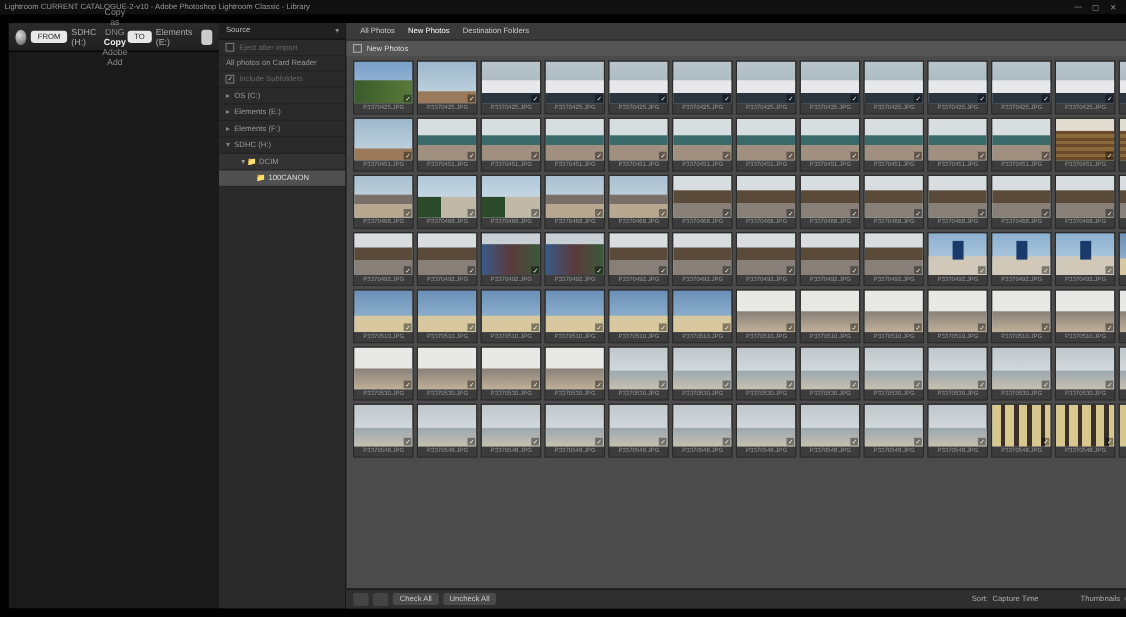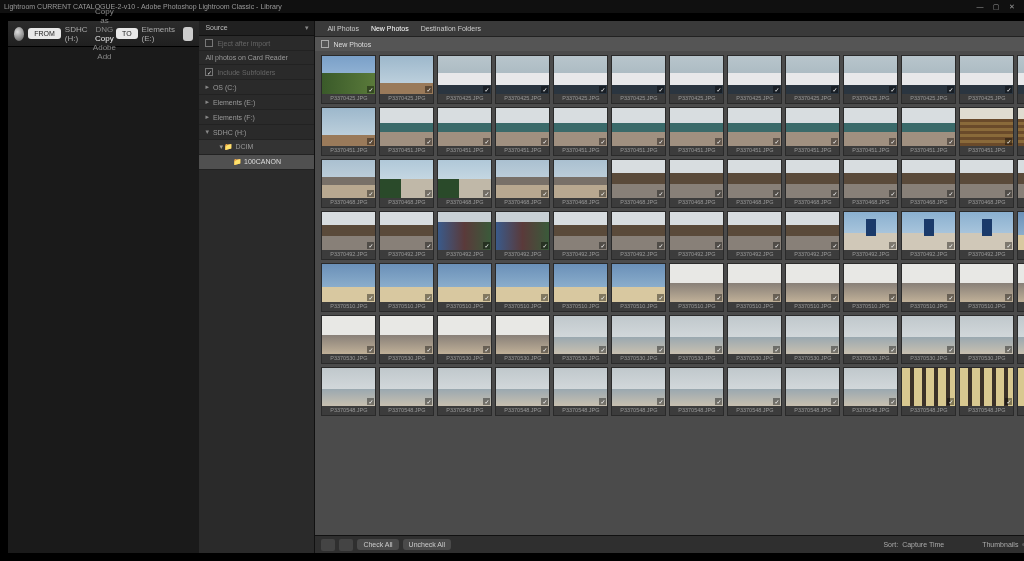--- a/index.html
+++ b/index.html
@@ -9,21 +9,21 @@
 .titlebar .spacer { flex: 1; }
 .titlebar .winbtn { width: 16px; text-align: center; }
 
 .app { position: absolute; top: 13px; left: 0; right: 0; bottom: 0; background: #1a1a1a; display: flex; flex-direction: row; border: 8px solid #000; }
 
 .topbar { height: 26px; background: linear-gradient(#2b2b2b,#202020); display: flex; align-items: center; padding: 0 6px; border-bottom: 1px solid #000; }
 .topbar .lbadge { width: 14px; height: 14px; border-radius: 50%; background: radial-gradient(circle at 35% 35%, #ddd, #555); margin-right: 4px; }
 .topbar .btn { background: #4a4a4a; color: #ddd; padding: 2px 6px; border-radius: 3px; font-size: 7px; margin-right: 4px; }
 .topbar .btn.white { background: #e8e8e8; color: #222; }
 .topbar .center { flex: 1; text-align: center; color: #888; font-size: 8px; }
-.topbar .center b { color: #eee; font-weight: 400; }
+.topbar .center b { color: #eee; font-weight: 700; }
 .topbar .dice { width: 14px; height: 14px; background: #ccc; border-radius: 3px; margin-left: 6px; }
 
 .workspace { flex: 1; display: flex; min-height: 0; }
 
 .panel { background: #2a2a2a; display: flex; flex-direction: column; font-size: 7px; }
 .panel.left { width: 116px; border-right: 1px solid #111; }
 .panel.right { width: 102px; border-left: 1px solid #111; }
 .phead { background: #202020; color: #bbb; padding: 3px 6px; display: flex; justify-content: space-between; border-bottom: 1px solid #111; }
 .phead .tri::after { content: "▾"; font-size: 7px; color: #888; }
 .prow { padding: 3px 6px; color: #999; border-bottom: 1px solid #222; display: flex; align-items: center; gap: 4px; }

